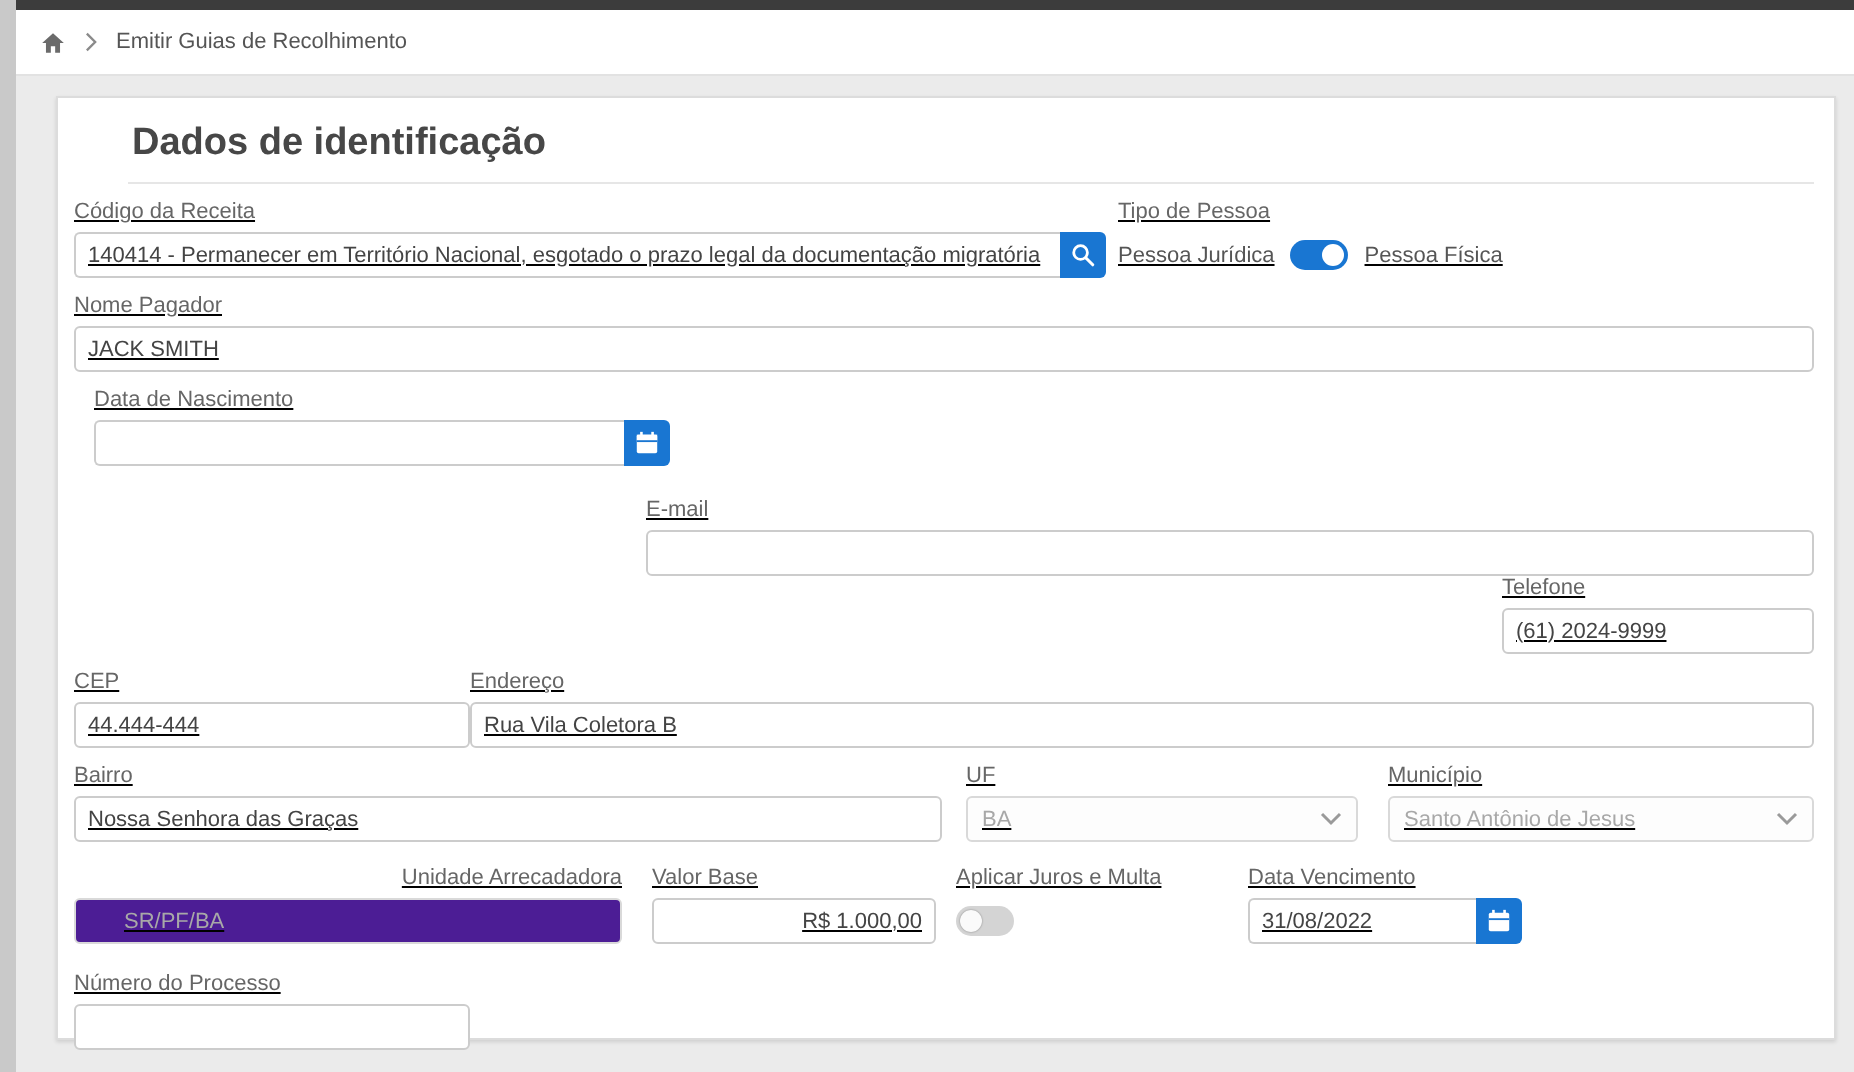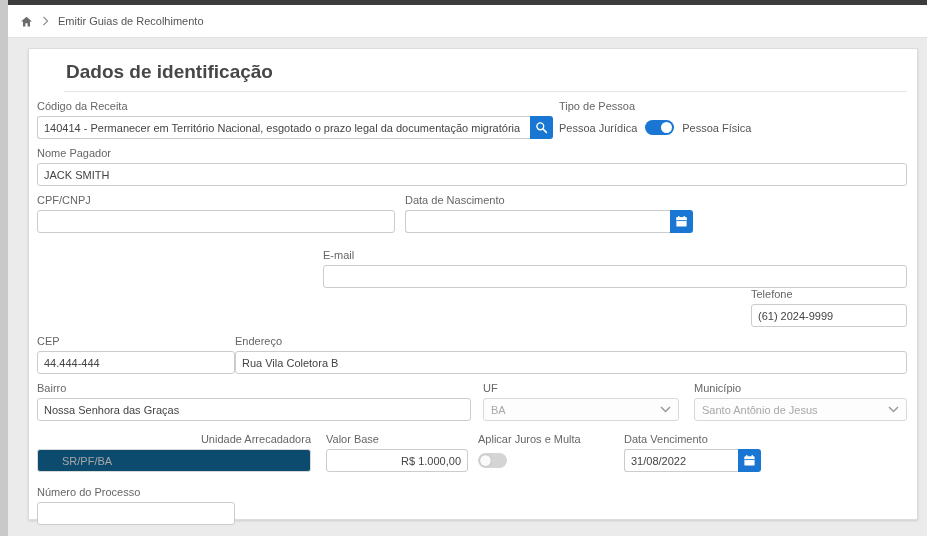--- a/index.html
+++ b/index.html
@@ -17,26 +17,26 @@
   body{font-family:"Liberation Sans",sans-serif;background:var(--strip-bg);}
   .app{position:absolute;left:8px;top:0;width:919px;height:536px;background:var(--page-bg);}
   .topbar{height:5px;background:var(--topbar-bg);}
   .breadcrumb-bar{height:33px;background:#ffffff;border-bottom:1px solid #e2e2e2;display:flex;align-items:center;padding:0 12px;gap:9px;}
   .crumb-home svg{width:13px;height:13px;fill:#6b6b6b;display:block;}
   .crumb-sep svg{width:7px;height:10px;stroke:#8a8a8a;fill:none;stroke-width:1.4;display:block;}
   .crumb-text{font-size:11px;color:#555;}
   .card{margin:10px 9px 0 20px;background:#fff;border:1px solid #dcdcdc;box-shadow:0 1px 2px rgba(0,0,0,.12);height:472px;padding:0 10px 12px 8px;}
   .card-header{padding:12px 2px 8px 2px;border-bottom:1px solid #e6e6e6;margin-left:27px;}
   .card-title{font-size:19px;font-weight:700;color:#474747;}
-  .row{display:flex;align-items:flex-end;margin-top:8px;}
+  .row{display:flex;align-items:flex-end;margin-top:8px;text-decoration:underline;}
   .field{display:flex;flex-direction:column;}
   .field label{font-size:11px;color:var(--label);margin-bottom:4px;line-height:12px;}
   .ctl{height:23px;}
   input.txt{height:23px;width:100%;border:1px solid var(--border);border-radius:3px;padding:0 6px;font-size:11px;color:var(--text);font-family:"Liberation Sans",sans-serif;background:#fff;outline:none;}
-  input.txt.disabled{color:var(--disabled-text);border-color:#d9d9d9;background:#0c4a6e;padding-left:24px;}
+  input.txt.disabled{color:var(--disabled-text);border-color:#d9d9d9;background:#4c1d95;padding-left:24px;}
   input.txt.ta-right{text-align:right;}
   .input-group{display:flex;height:23px;}
   .input-group input.txt{border-radius:3px 0 0 3px;border-right:none;flex:1;min-width:0;}
   .ig-btn{width:23px;height:23px;background:var(--accent);border:none;border-radius:0 3px 3px 0;display:flex;align-items:center;justify-content:center;cursor:pointer;flex:0 0 23px;}
   .ig-btn svg{width:13px;height:13px;display:block;}
   .selectbox{height:23px;border:1px solid #d9d9d9;border-radius:3px;background:#fdfdfd;display:flex;align-items:center;padding:0 7px;font-size:11px;color:var(--disabled-text);}
   .selectbox .sel-text{flex:1;overflow:hidden;white-space:nowrap;}
   .selectbox svg{width:11px;height:7px;stroke:#9a9a9a;fill:none;stroke-width:1.5;flex:0 0 11px;}
   .toggle-line{height:23px;display:flex;align-items:center;gap:8px;font-size:11px;color:#555;}
   .switch{width:29px;height:15px;border-radius:8px;position:relative;cursor:pointer;flex:0 0 29px;}
@@ -104,24 +104,20 @@
     </div>
 
     <div class="row">
       <div class="field" style="flex:1;justify-content:flex-end;">
         <label>Nome Pagador</label>
         <input class="txt" type="text" value="JACK SMITH" style="">
       </div>
     </div>
 
     <div class="row">
-      <div class="field" style="width:358px;">
-        <label>CPF/CNPJ</label>
-        <input class="txt" type="text" value="" style="">
-      </div>
       <div class="field" style="width:288px;margin-left:10px;">
         <label>Data de Nascimento</label>
         <div class="input-group">
           <input class="txt" type="text" value="" style="">
           <button class="ig-btn">
             <span style="display:flex;">
               <svg viewBox="0 0 14 14">
                   <rect x="1.5" y="2.5" width="11" height="10" rx="1" fill="#fff"></rect>
                   <rect x="1.5" y="2.5" width="11" height="3" fill="#fff"></rect>
                   <line x1="4" y1="1" x2="4" y2="3.5" stroke="#fff" stroke-width="1.4"></line>

